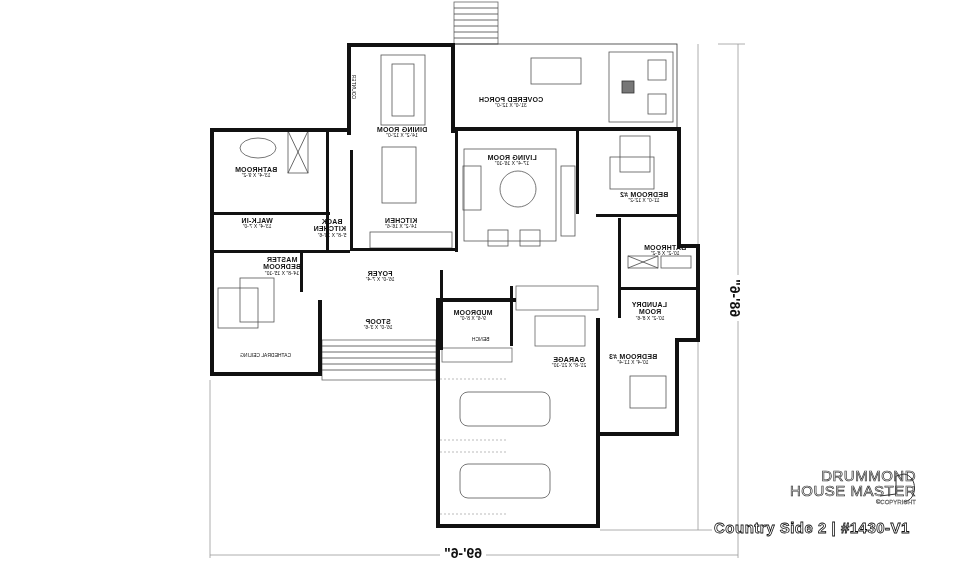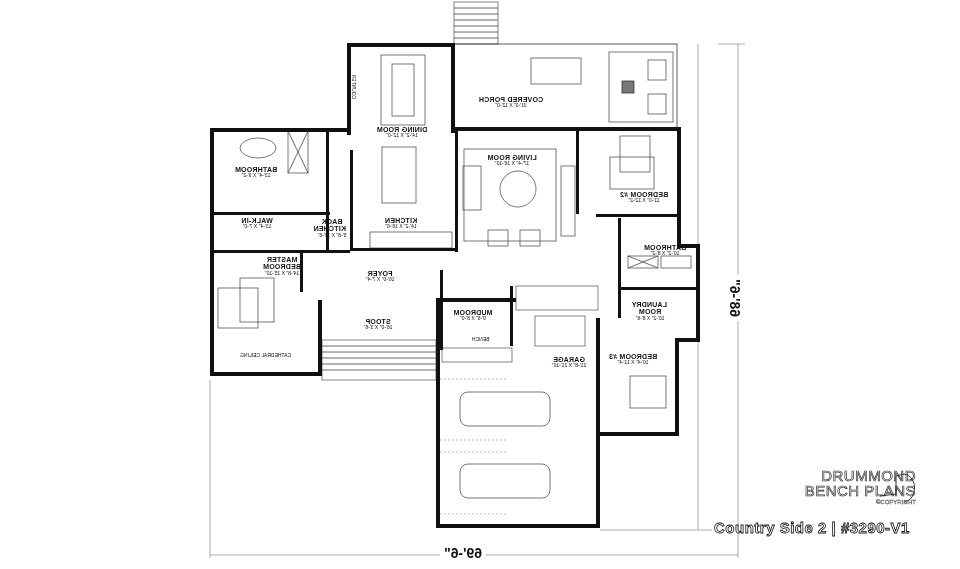--- a/index.html
+++ b/index.html
@@ -197,19 +197,19 @@
 
 <div class="small-note" style="left:342px;top:84px;transform:rotate(90deg) scaleX(-1);">COUNTER</div>
 <div class="small-note" style="left:472px;top:336px;">BENCH</div>
 <div class="small-note" style="left:240px;top:352px;">CATHEDRAL CEILING</div>
 
 <div class="dim-label" style="left:440px;top:545px;">69'-6"</div>
 <div class="dim-label vert" style="left:712px;top:290px;">68'-6"</div>
 
 <div class="brand">
   <span class="l1">DRUMMOND</span>
-  <span class="l2">BENCH PLANS</span>
+  <span class="l2">HOUSE MASTER</span>
   <span class="cp">©COPYRIGHT</span>
 </div>
 <svg style="position:absolute;left:878px;top:470px;" width="40" height="36" viewBox="0 0 40 36">
   <path d="M2 26 L18 24 L18 6 L26 4 C40 6 40 30 26 32" fill="none" stroke="#333" stroke-width="1"></path>
 </svg>
-<div class="title">Country Side 2 | #3290-V1</div>
+<div class="title">Country Side 2 | #1430-V1</div>
 
 </body></html>

